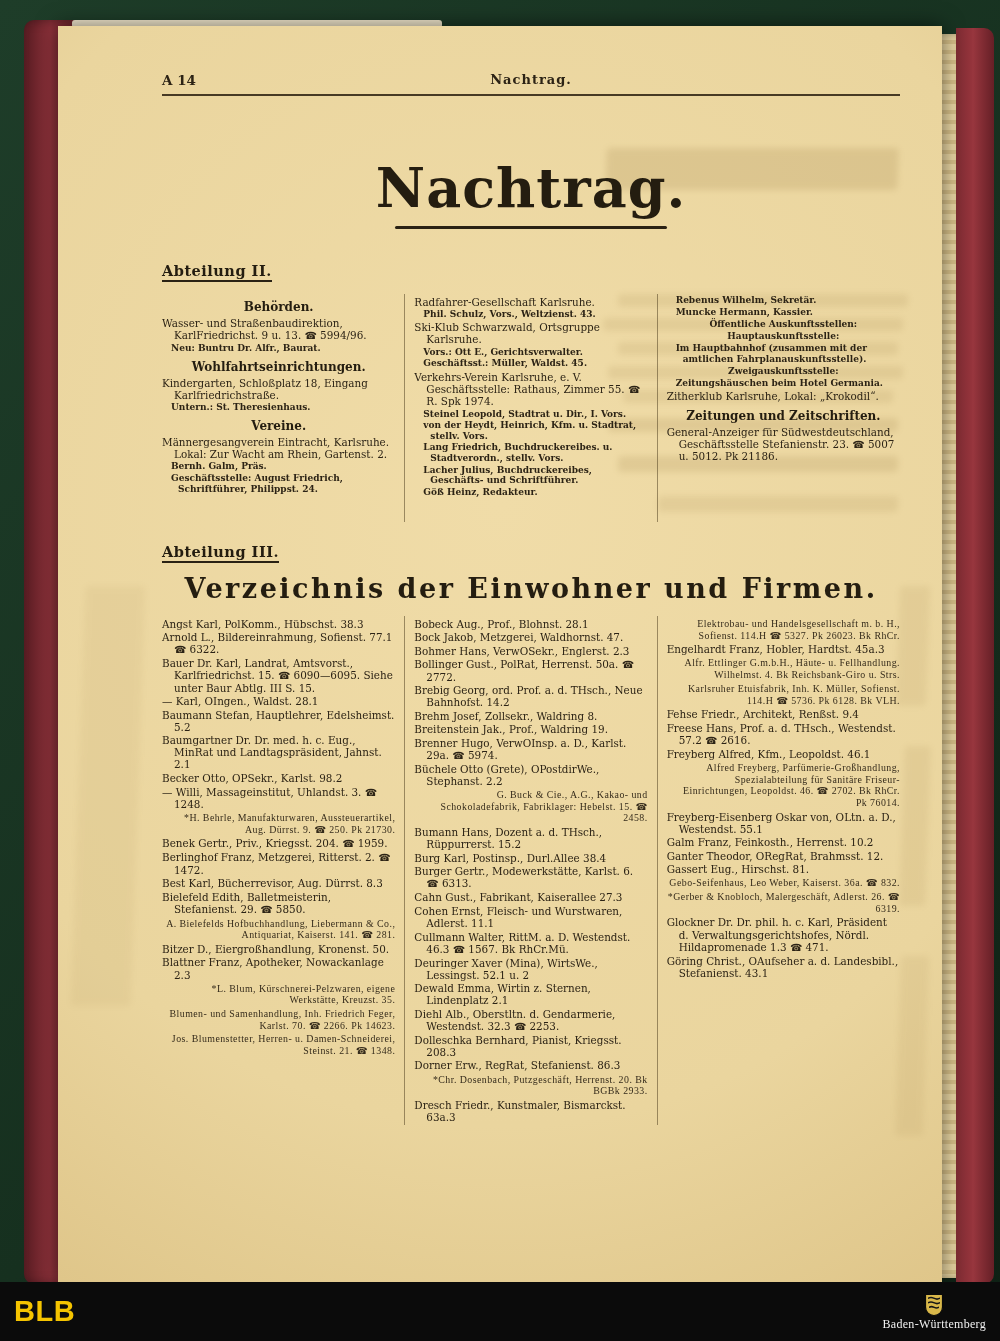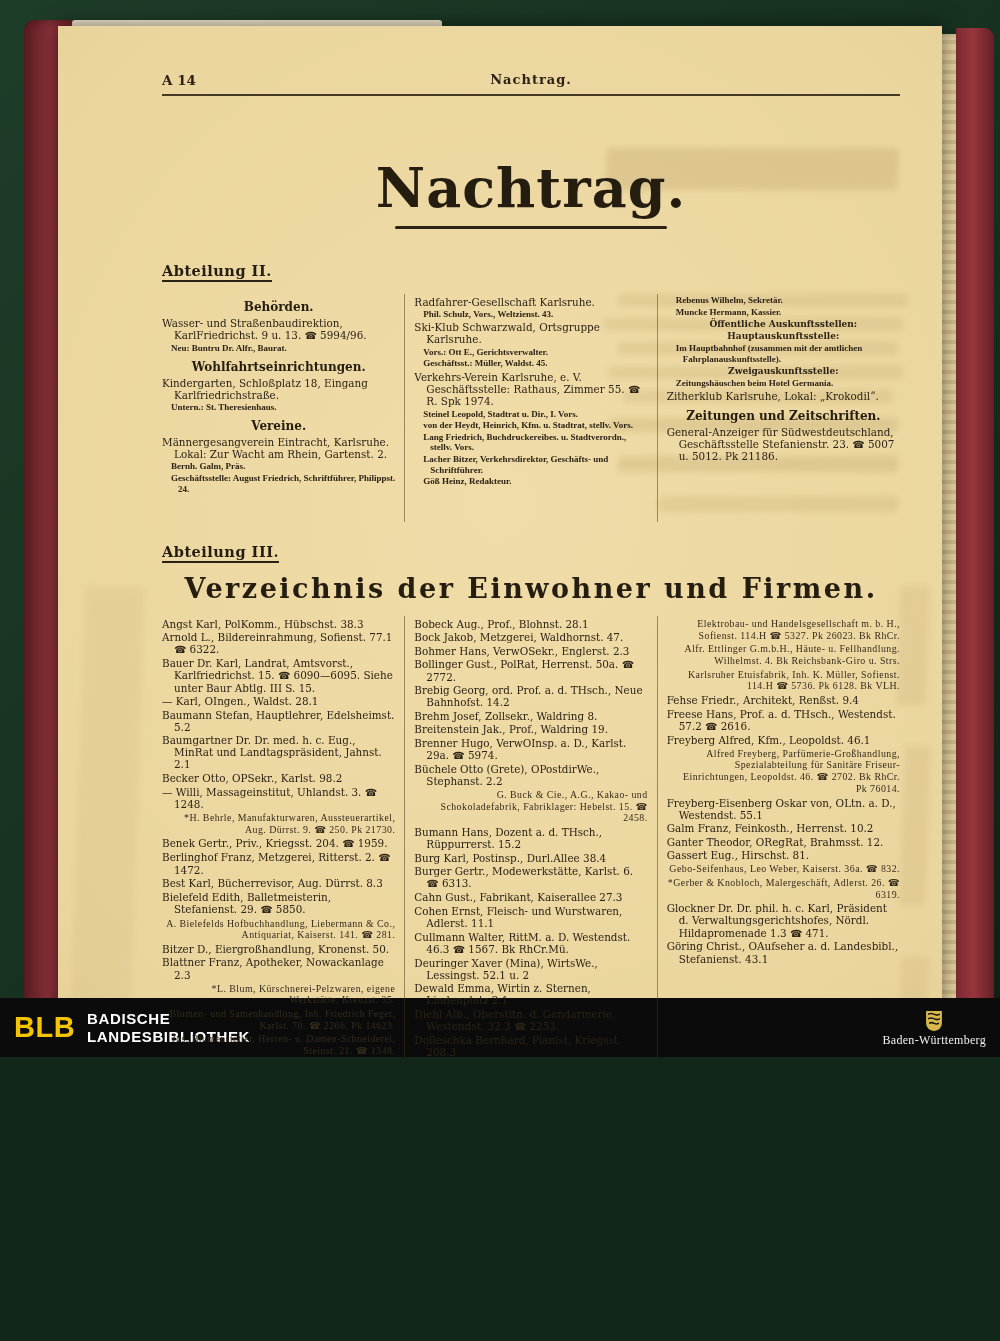--- a/index.html
+++ b/index.html
@@ -1,19 +1,19 @@
 <!DOCTYPE html>
 <html><head>
 <meta charset="utf-8">
 <style>
   * { margin:0; padding:0; box-sizing:border-box; }
   html,body { width:1000px; height:1341px; }
   body { font-family:"DejaVu Serif", serif; background:#122619; }
 
-  .scene { position:relative; width:1000px; height:1057px; overflow:hidden;
+  .scene { position:relative; width:1000px; height:1341px; overflow:hidden;
            background:linear-gradient(135deg,#1e3d29 0%, #16301f 55%, #0e2014 100%); }
 
   
   .spine-left { position:absolute; left:24px; top:20px; width:70px; height:1264px;
                 background:linear-gradient(90deg,#571c22 0%, #8f323b 38%, #7b2a31 72%, #5e2026 100%);
                 border-radius:10px 0 0 10px; box-shadow:inset -8px 0 12px rgba(0,0,0,.4); }
   .edge-top { position:absolute; left:72px; top:20px; width:370px; height:8px;
               background:#f3e9cf; border-radius:3px; }
   .stack-right { position:absolute; left:936px; top:34px; width:28px; height:1244px;
                  background:repeating-linear-gradient(180deg,#e8d5a2 0 6px,#d6bf88 6px 10px);
@@ -55,21 +55,21 @@
   .col { flex:1 1 0; padding:0 9px; min-width:0; }
   .col + .col { border-left:1px solid rgba(70,54,24,.5); }
   .col:first-child { padding-left:0; }
   .col:last-child { padding-right:0; }
   .sec2 { min-height:228px; }
 
   .b-h   { text-align:center; font-weight:700; font-size:12px; margin:6px 0 3px; color:#241d10; }
   .b-e   { font-weight:400; font-size:10.4px; line-height:1.16; padding-left:12px;
            text-indent:-12px; margin:1.5px 0; }
   .b-sm  { font-weight:600; font-size:9px; line-height:1.18; padding-left:16px;
-           text-indent:-7px; margin:1px 0;font-family:Liberation Serif, serif; }
+           text-indent:-7px; margin:1px 0; }
   .b-smc { text-align:center; font-weight:600; font-size:9px; line-height:1.2; margin:1.5px 0; }
   .b-lat { font-family:"Liberation Serif", serif; font-weight:400; font-size:9.9px;
            letter-spacing:.45px; line-height:1.18; padding-left:12px; text-indent:-12px;
            margin:2px 0; color:#352b1b;text-align:right; }
   .tel { font-family:"DejaVu Sans", sans-serif; font-size:.95em; }
 
   
   .footer { position:absolute; left:0; bottom:0; width:1000px; height:59px; background:#0b0b0b;
             display:flex; align-items:center; }
   .blb { margin-left:14px; color:#f5c400; font:700 29px/1 "Liberation Sans", sans-serif;
@@ -137,21 +137,21 @@
         <div class="col">
             <p class="b-e">Radfahrer-Gesellschaft Karlsruhe.</p>
             <p class="b-sm">Phil. Schulz, Vors., Weltzienst. 43.</p>
             <p class="b-e">Ski-Klub Schwarzwald, Ortsgruppe Karlsruhe.</p>
             <p class="b-sm">Vors.: Ott E., Gerichtsverwalter.</p>
             <p class="b-sm">Geschäftsst.: Müller, Waldst. 45.</p>
             <p class="b-e">Verkehrs-Verein Karlsruhe, e. V. Geschäftsstelle: Rathaus, Zimmer 55. <span class="tel">☎</span> R. Spk 1974.</p>
             <p class="b-sm">Steinel Leopold, Stadtrat u. Dir., I. Vors.</p>
             <p class="b-sm">von der Heydt, Heinrich, Kfm. u. Stadtrat, stellv. Vors.</p>
             <p class="b-sm">Lang Friedrich, Buchdruckereibes. u. Stadtverordn., stellv. Vors.</p>
-            <p class="b-sm">Lacher Bitzer, Verkehrsdirektor, Geschäfts- und Schriftführer.</p>
+            <p class="b-sm">Lacher Julius, Buchdruckereibes, Geschäfts- und Schriftführer.</p>
             <p class="b-sm">Göß Heinz, Redakteur.</p>
           </div>
         <div class="col">
             <p class="b-sm">Rebenus Wilhelm, Sekretär.</p>
             <p class="b-sm">Muncke Hermann, Kassier.</p>
             <p class="b-smc">Öffentliche Auskunftsstellen:</p>
             <p class="b-smc">Hauptauskunftsstelle:</p>
             <p class="b-sm">Im Hauptbahnhof (zusammen mit der amtlichen Fahrplanauskunftsstelle).</p>
             <p class="b-smc">Zweigauskunftsstelle:</p>
             <p class="b-sm">Zeitungshäuschen beim Hotel Germania.</p>
@@ -207,20 +207,21 @@
             <p class="b-e">Deuringer Xaver (Mina), WirtsWe., Lessingst. 52.1 u. 2</p>
             <p class="b-e">Dewald Emma, Wirtin z. Sternen, Lindenplatz 2.1</p>
             <p class="b-e">Diehl Alb., Oberstltn. d. Gendarmerie, Westendst. 32.3 <span class="tel">☎</span> 2253.</p>
             <p class="b-e">Dolleschka Bernhard, Pianist, Kriegsst. 208.3</p>
             <p class="b-e">Dorner Erw., RegRat, Stefanienst. 86.3</p>
             <p class="b-lat">*Chr. Dosenbach, Putzgeschäft, Herrenst. 20. Bk BGBk 2933.</p>
             <p class="b-e">Dresch Friedr., Kunstmaler, Bismarckst. 63a.3</p>
           </div>
         <div class="col">
             <p class="b-lat">Elektrobau- und Handelsgesellschaft m. b. H., Sofienst. 114.H <span class="tel">☎</span> 5327. Pk 26023. Bk RhCr.</p>
+            <p class="b-e">Engelhardt Franz, Hobler, Hardtst. 45a.3</p>
             <p class="b-lat">Alfr. Ettlinger G.m.b.H., Häute- u. Fellhandlung. Wilhelmst. 4. Bk Reichsbank-Giro u. Strs.</p>
             <p class="b-lat">Karlsruher Etuisfabrik, Inh. K. Müller, Sofienst. 114.H <span class="tel">☎</span> 5736. Pk 6128. Bk VLH.</p>
             <p class="b-e">Fehse Friedr., Architekt, Renßst. 9.4</p>
             <p class="b-e">Freese Hans, Prof. a. d. THsch., Westendst. 57.2 <span class="tel">☎</span> 2616.</p>
             <p class="b-e">Freyberg Alfred, Kfm., Leopoldst. 46.1</p>
             <p class="b-lat">Alfred Freyberg, Parfümerie-Großhandlung, Spezialabteilung für Sanitäre Friseur-Einrichtungen, Leopoldst. 46. <span class="tel">☎</span> 2702. Bk RhCr. Pk 76014.</p>
             <p class="b-e">Freyberg-Eisenberg Oskar von, OLtn. a. D., Westendst. 55.1</p>
             <p class="b-e">Galm Franz, Feinkosth., Herrenst. 10.2</p>
             <p class="b-e">Ganter Theodor, ORegRat, Brahmsst. 12.</p>
             <p class="b-e">Gassert Eug., Hirschst. 81.</p>
@@ -228,24 +229,20 @@
             <p class="b-lat">*Gerber &amp; Knobloch, Malergeschäft, Adlerst. 26. <span class="tel">☎</span> 6319.</p>
             <p class="b-e">Glockner Dr. Dr. phil. h. c. Karl, Präsident d. Verwaltungsgerichtshofes, Nördl. Hildapromenade 1.3 <span class="tel">☎</span> 471.</p>
             <p class="b-e">Göring Christ., OAufseher a. d. Landesbibl., Stefanienst. 43.1</p>
           </div>
       </div>
     </div>
   </div>
 
   <div class="footer">
     <span class="blb">BLB</span>
-    <div class="libname">
-      <span>BADISCHE</span>
-      <span>LANDESBIBLIOTHEK</span>
-    </div>
     <div class="bw">
       <svg width="20" height="24" viewBox="0 0 20 24">
         <path d="M1.5 1.5 h17 v12.5 c0 5.5 -3.8 8.5 -8.5 8.5 s-8.5 -3 -8.5 -8.5 z" fill="#d9b84a" stroke="#0b0b0b" stroke-width="1.2"></path>
         <path d="M4 4.5 q3 -1.6 6 0 q3 1.6 6 0 v1.6 q-3 1.6 -6 0 q-3 -1.6 -6 0 z" fill="#161616"></path>
         <path d="M4 9 q3 -1.6 6 0 q3 1.6 6 0 v1.6 q-3 1.6 -6 0 q-3 -1.6 -6 0 z" fill="#161616"></path>
         <path d="M5 13.5 q2.6 -1.4 5 0 q2.4 1.4 5 0 v1.6 q-2.6 1.4 -5 0 q-2.4 -1.4 -5 0 z" fill="#161616"></path>
       </svg>
       <span>Baden-Württemberg</span>
     </div>
   </div>

